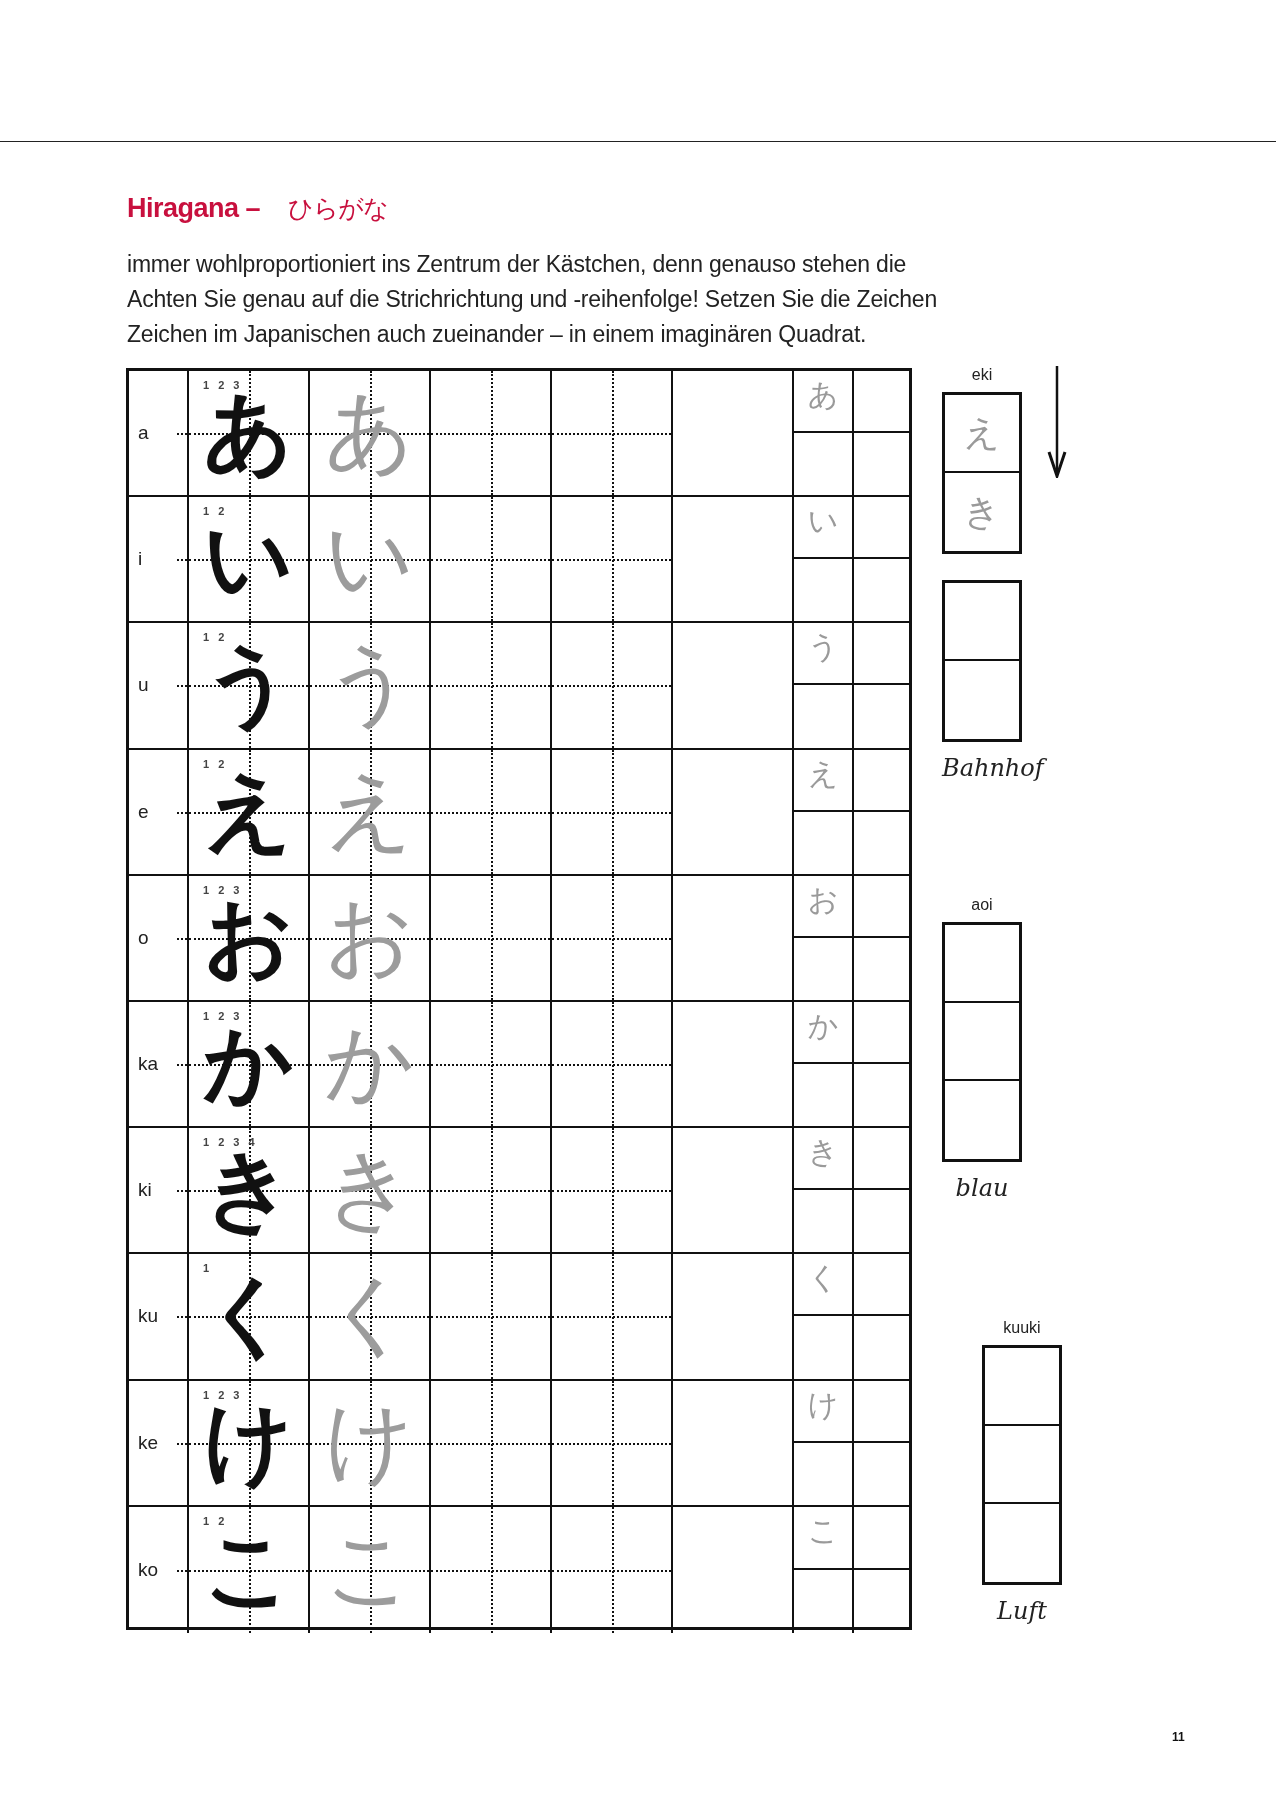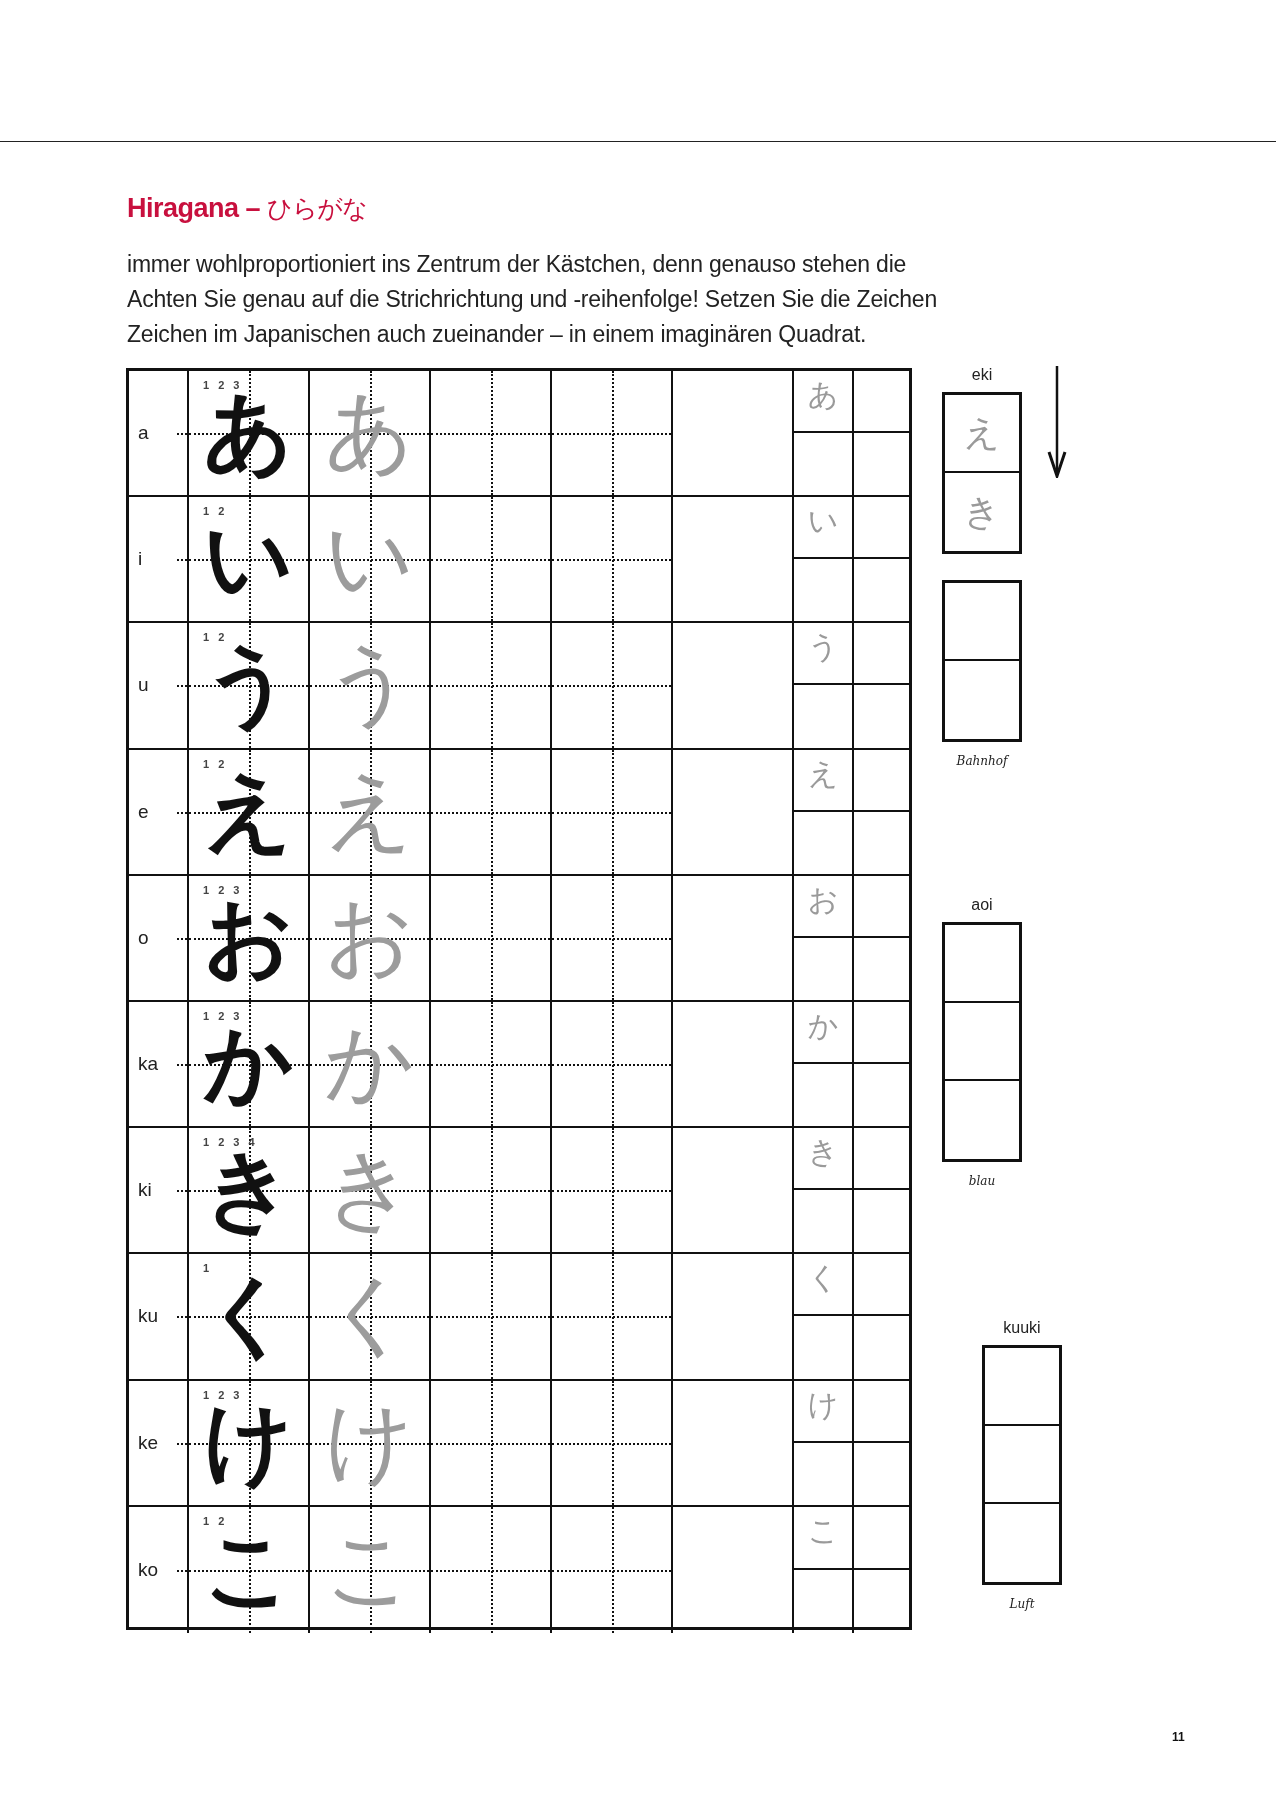--- a/index.html
+++ b/index.html
@@ -2,21 +2,21 @@
 <html><head>
   <meta charset="utf-8">
   <style>
     html, body { margin: 0; padding: 0; background: #ffffff; }
     body { width: 1276px; height: 1804px; position: relative; overflow: hidden;
            font-family: "DejaVu Sans", sans-serif; color: #111; }
     .top-rule { position: absolute; left: 0; top: 141px; width: 1276px; height: 0;
                 border-top: 1.5px solid #222; }
     .title { position: absolute; left: 127px; top: 192px; font-family: "Liberation Sans", sans-serif;
              font-size: 27px; font-weight: bold; color: #c8103e; letter-spacing: -0.5px; white-space: nowrap; }
-    .title .kana { font-family: "DejaVu Serif", serif; font-weight: normal; font-size: 25px; margin-left: 0; }
+    .title .kana { font-family: "DejaVu Serif", serif; font-weight: normal; font-size: 25px; margin-left: 21px; }
     .intro { position: absolute; left: 127px; top: 247px; width: 900px; font-family: "Liberation Sans", sans-serif;
              font-size: 23px; line-height: 35px; color: #222; font-weight: normal; letter-spacing: -0.2px; }
     .intro p { margin: 0; }
 
     .grid { position: absolute; left: 126px; top: 368px; width: 786px; height: 1262px;
             border: 3px solid #111; box-sizing: border-box; }
     .row { position: absolute; left: 0; width: 780px; height: 126.2px; border-bottom: 2.5px solid #111; box-sizing: border-box; }
     .row:last-child { border-bottom: none; }
     .cell { position: absolute; top: 0; height: 100%; border-right: 2.5px solid #111; box-sizing: border-box; }
     .c-label { left: 0; width: 60px; }
@@ -47,21 +47,21 @@
     .label-dotline { position: absolute; right: 0; top: 50%; width: 10px; border-top: 2px dotted #111; }
 
     
     .vocab { position: absolute; left: 942px; width: 80px; }
     .vocab .romaji { text-align: center; font-family: "Liberation Sans", sans-serif; font-size: 16px; color: #222; height: 26px; }
     .vocab .boxes { border: 3px solid #111; box-sizing: border-box; width: 80px; }
     .vocab .vbox { height: 78px; box-sizing: border-box; border-bottom: 2.5px solid #111; position: relative; }
     .vocab .vbox:last-child { border-bottom: none; }
     .vocab .vbox .vk { position: absolute; left: 0; right: 0; top: 50%; transform: translateY(-50%); text-align: center;
                        font-family: "DejaVu Serif", serif; font-size: 36px; color: #9a9a9a; }
-    .vocab .meaning { text-align: center; font-family: "DejaVu Serif", serif; font-style: italic; font-size: 12px; color: #222; margin-top: 12px; }
+    .vocab .meaning { text-align: center; font-family: "DejaVu Serif", serif; font-style: italic; font-size: 24px; color: #222; margin-top: 12px; }
     .vocab .gap { height: 26px; }
 
     .arrow { position: absolute; left: 1047px; top: 366px; width: 20px; height: 112px; }
     .page-num { position: absolute; left: 1172px; top: 1730px; font-family: "Liberation Sans", sans-serif;
                 font-size: 12px; font-weight: bold; color: #111; }
   </style>
 </head>
 <body>
 
 <div class="top-rule"></div>

